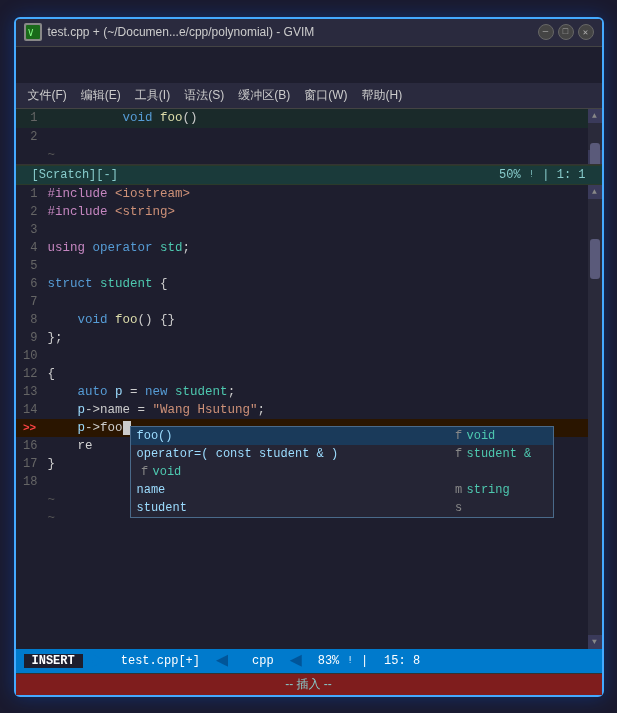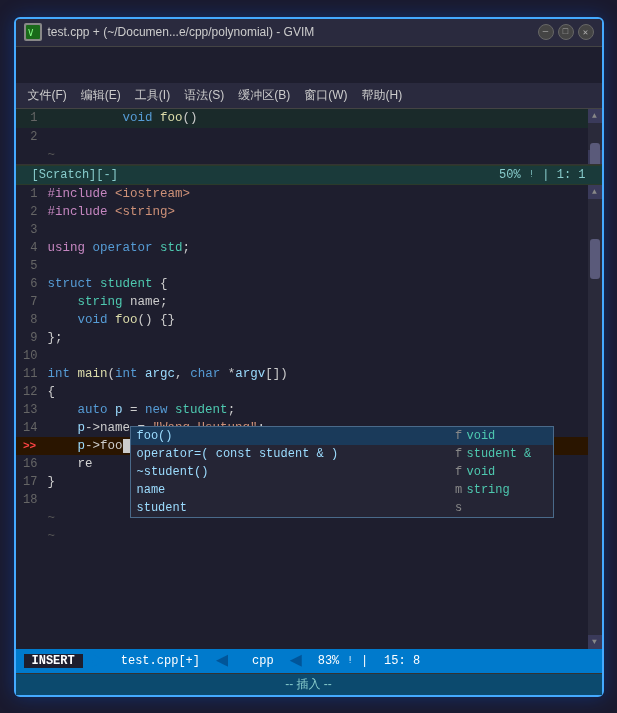--- a/index.html
+++ b/index.html
@@ -231,21 +231,21 @@
       color: #fff;
       padding: 0 8px;
       font-weight: bold;
     }
     .status-arrow {
       color: #1e1e2e;
       font-size: 18px;
       line-height: 1;
     }
     .bottom-bar {
-      background: #0c4a6e;
+      background: #7f1d1d;
       padding: 2px 8px;
       font-size: 12px;
       color: #8cc;
       font-family: sans-serif;
       border-top: 1px solid #333;
       text-align: center;
     }
     .cursor-block {
       display: inline-block;
       width: 8px;
@@ -348,42 +348,37 @@
           <div class="line-content"></div>
         </div>
 
         <div class="code-line">
           <div class="line-num-col">6</div>
           <div class="line-content"><span class="kw">struct</span> <span class="type">student</span> {</div>
         </div>
 
         <div class="code-line">
           <div class="line-num-col">7</div>
-          <div class="line-content">    <span class="type">string</span> name;</div>
         </div>
 
         <div class="code-line">
           <div class="line-num-col">8</div>
           <div class="line-content">    <span class="kw">void</span> <span class="fn">foo</span>() {}</div>
         </div>
 
         <div class="code-line">
           <div class="line-num-col">9</div>
           <div class="line-content">};</div>
         </div>
 
         <div class="code-line">
           <div class="line-num-col">10</div>
           <div class="line-content"></div>
         </div>
 
-        <div class="code-line">
-          <div class="line-num-col">11</div>
-          <div class="line-content"><span class="kw">int</span> <span class="fn">main</span>(<span class="kw">int</span> <span class="cyan">argc</span>, <span class="kw">char</span> *<span class="cyan">argv</span>[])</div>
-        </div>
 
         <div class="code-line">
           <div class="line-num-col">12</div>
           <div class="line-content">{</div>
         </div>
 
         <div class="code-line">
           <div class="line-num-col">13</div>
           <div class="line-content">    <span class="kw">auto</span> <span class="cyan">p</span> = <span class="kw">new</span> <span class="type">student</span>;</div>
         </div>
@@ -427,21 +422,20 @@
             <span class="ac-name">foo()</span>
             <span class="ac-type-col">f</span>
             <span class="ac-type-name">void</span>
           </div>
           <div class="ac-item">
             <span class="ac-name">operator=( const student &amp; )</span>
             <span class="ac-type-col">f</span>
             <span class="ac-type-name">student &amp;</span>
           </div>
           <div class="ac-item">
-            <span class="ac-name">~student()</span>
             <span class="ac-type-col">f</span>
             <span class="ac-type-name">void</span>
           </div>
           <div class="ac-item">
             <span class="ac-name">name</span>
             <span class="ac-type-col">m</span>
             <span class="ac-type-name">string</span>
           </div>
           <div class="ac-item">
             <span class="ac-name">student</span>

